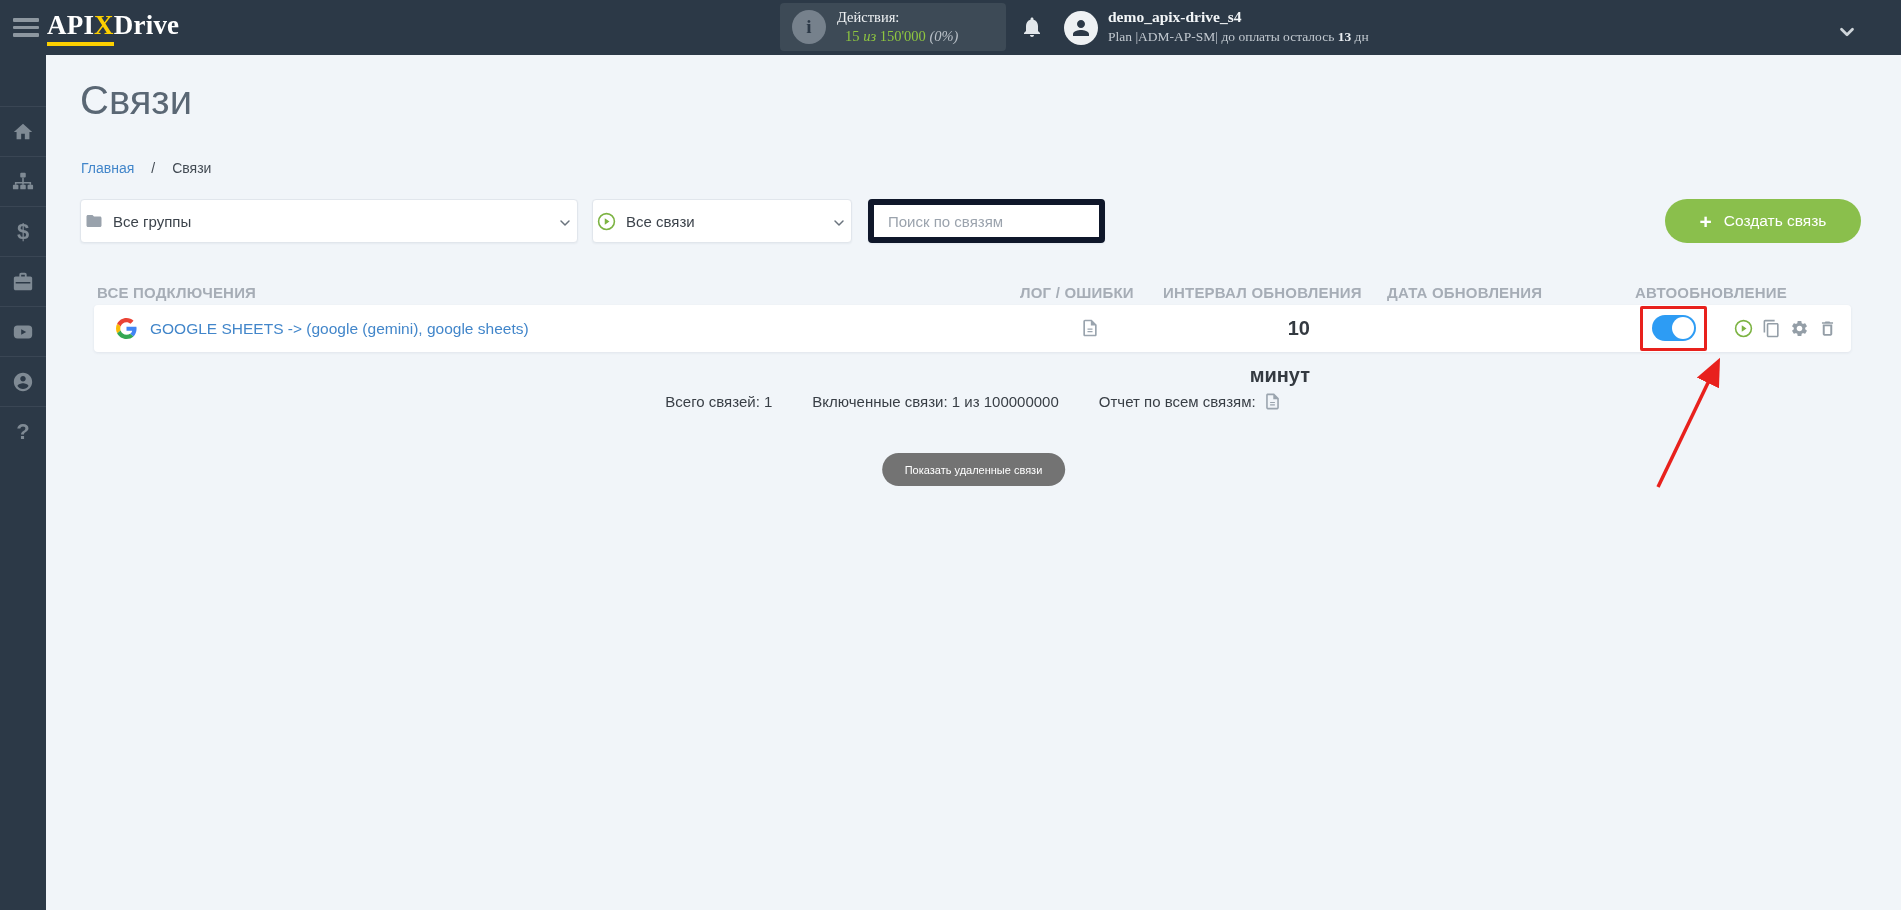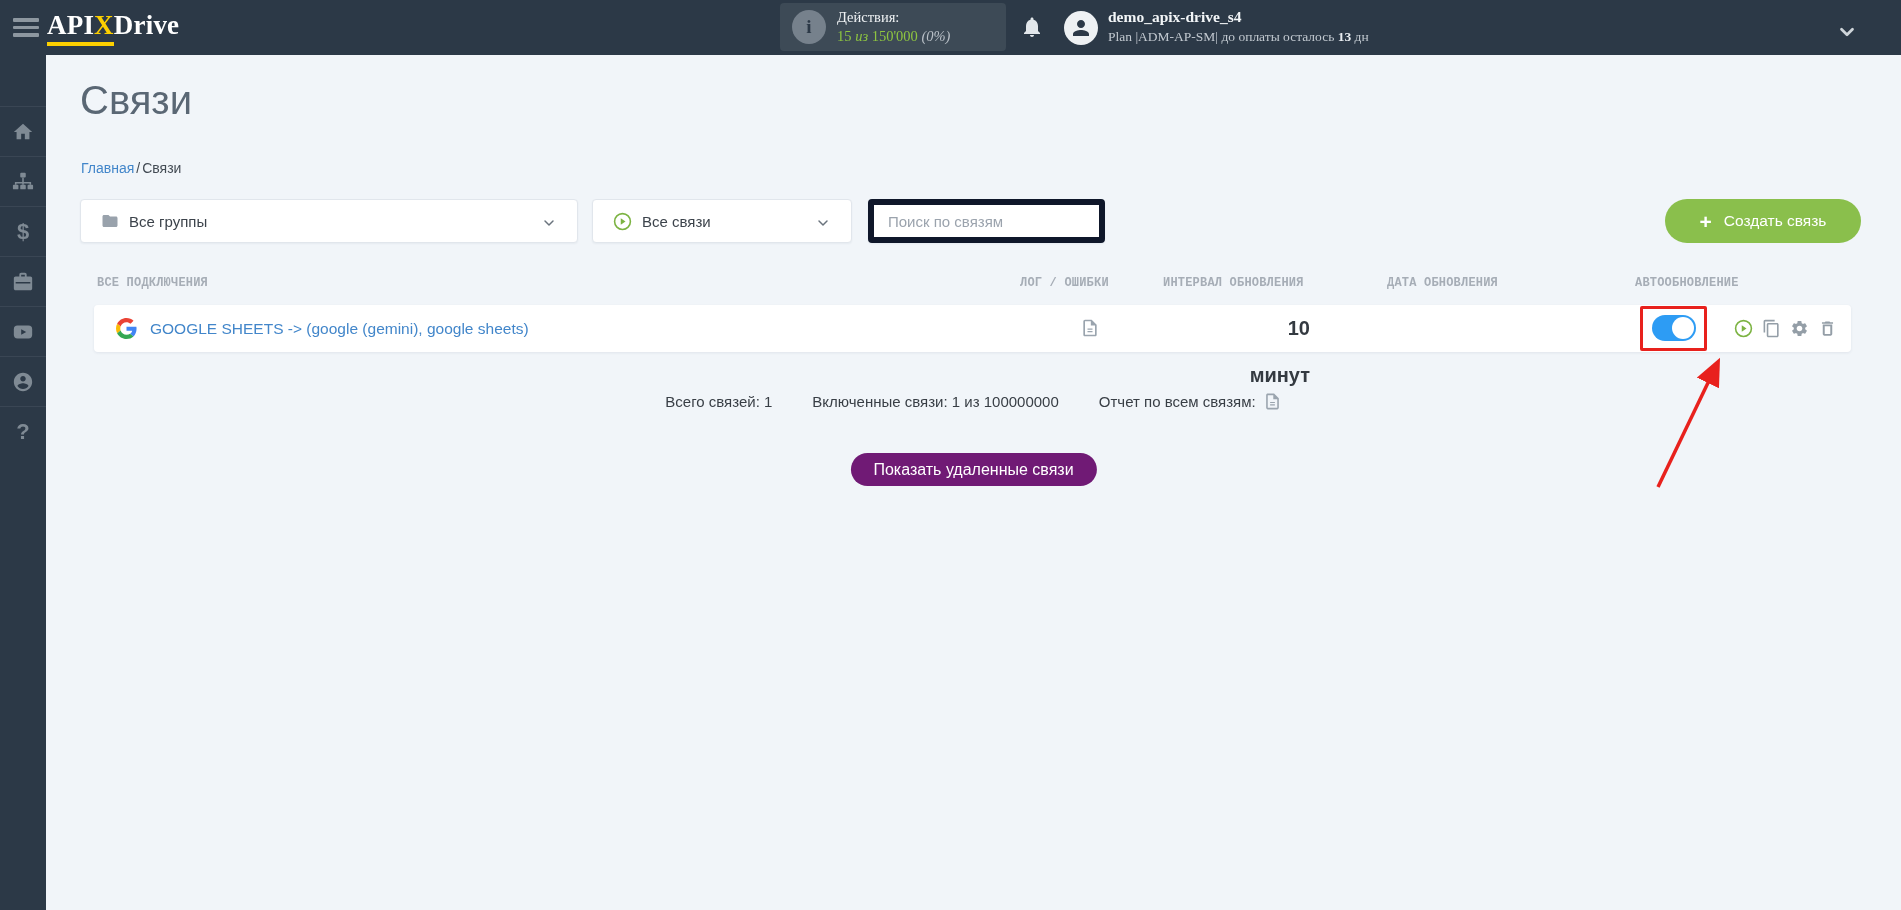--- a/index.html
+++ b/index.html
@@ -10,53 +10,53 @@
   .header { position:absolute; left:0; top:0; width:1901px; height:55px; background:#2c3947; z-index:5;font-family:Liberation Serif, serif; }
   .hamburger { position:absolute; left:13px; top:18px; width:26px; height:19px; cursor:pointer; }
   .hamburger span { display:block; width:26px; height:3.5px; background:#8d97a0; border-radius:1px; margin-bottom:4px; }
   .logo { position:absolute; left:47px; top:10px; font-size:27px; font-weight:bold; color:#ffffff; letter-spacing:.2px; display:flex; align-items:flex-start; }
   .logo .apix { border-bottom:4px solid #fdd000; padding-bottom:1px; }
   .logo .x { color:#fdd000; }
 
   .actions-box { position:absolute; left:780px; top:3px; width:226px; height:48px; background:#3d4a56; border-radius:4px; display:flex; align-items:center; padding:0 12px; gap:11px; cursor:pointer; }
   .info-circle { width:34px; height:34px; border-radius:50%; background:#76818c; color:#2c3947; font-weight:bold; font-size:19px; display:flex; align-items:center; justify-content:center; flex:0 0 auto; }
   .actions-text .l1 { color:#eef1f3; font-size:14.5px; margin-bottom:2px; }
-  .actions-text .l2 { color:#8ec540; font-size:14.5px; }
+  .actions-text .l2 { color:#8ec540; font-size:14.5px;margin-left:8px; }
   .actions-text .l2 .of { font-style:italic; }
   .actions-text .l2 .pct { color:#b9c0c7; font-style:italic; }
 
   .bell { position:absolute; left:1020px; top:15px; width:24px; height:26px; color:#e2e7eb; cursor:pointer; }
   .avatar { position:absolute; left:1064px; top:11px; width:34px; height:34px; border-radius:50%; background:#eef1f3; display:flex; align-items:center; justify-content:center; }
   .user-text { position:absolute; left:1108px; top:8px; cursor:pointer; }
   .user-text .name { color:#f2f5f7; font-size:15.5px; font-weight:bold; margin-bottom:3px; }
   .user-text .plan { color:#c2c9d0; font-size:13.5px; }
   .user-text .plan b { color:#e9edf1; }
   .hdr-chevron { position:absolute; left:1836px; top:21px; width:22px; height:16px; color:#cfd5da; cursor:pointer; }
 
   
   .sidebar { position:absolute; left:0; top:55px; width:46px; height:855px; background:#2c3947; padding-top:51px; z-index:4; }
   .side-item { width:46px; height:50px; display:flex; align-items:center; justify-content:center; color:#7f8a94; border-top:1px solid rgba(255,255,255,.07); cursor:pointer; }
   .side-item svg { width:22px; height:22px; }
   .side-glyph { font-size:22px; font-weight:bold; line-height:1; }
 
   
   .main { position:absolute; left:46px; top:55px; width:1855px; height:855px; background:#f1f5f9; }
   .page-title { position:absolute; left:34px; top:23px; font-size:40px; font-weight:400; color:#5a6774; }
-  .breadcrumb { position:absolute; left:35px; top:105px; font-size:14px; color:#434b54; display:flex; gap:2px; }
+  .breadcrumb { position:absolute; left:35px; top:105px; font-size:14px; color:#434b54; display:flex; gap:17px; }
   .breadcrumb .bc-home { color:#4286ca; cursor:pointer; }
 
-  .filter-box { position:absolute; top:144px; height:44px; background:#fff; border:1px solid #e1e6ec; border-radius:4px; box-shadow:0 1px 2px rgba(24,43,77,.05); display:flex; align-items:center; padding:0 20px; gap:10px; font-size:15px; color:#3c434b; cursor:pointer; }
+  .filter-box { position:absolute; top:144px; height:44px; background:#fff; border:1px solid #e1e6ec; border-radius:4px; box-shadow:0 1px 2px rgba(24,43,77,.05); display:flex; align-items:center; padding:0 4px; gap:10px; font-size:15px; color:#3c434b; cursor:pointer; }
   .filter-box .dd-chevron { margin-left:auto; width:16px; height:12px; color:#6a737d; }
   .search-box { position:absolute; top:144px; left:822px; width:237px; height:44px; }
   .search-box input { width:100%; height:100%; border:6px solid #0f172a; border-radius:4px; box-shadow:0 1px 2px rgba(24,43,77,.05); padding:0 14px; font-size:15px; color:#3c434b; font-family:"Liberation Sans",sans-serif; outline:none; }
   .search-box input::placeholder { color:#9ba3ad; }
   .create-btn { position:absolute; left:1619px; top:144px; width:196px; height:44px; border-radius:22px; background:#8abf4c; color:#fff; display:flex; align-items:center; justify-content:center; gap:12px; font-size:15.5px; cursor:pointer; border:none; }
   .create-btn .plus { font-size:21px; font-weight:bold; line-height:1; }
 
-  .tbl-head { position:absolute; top:221px; left:0; width:100%; height:16px; font-size:12px; font-weight:bold; color:#a6adb6; letter-spacing:.2px;font-family:Liberation Mono, monospace; }
+  .tbl-head { position:absolute; top:229px; left:0; width:100%; height:16px; font-size:15px; font-weight:bold; color:#a6adb6; letter-spacing:.2px; }
   .tbl-head span { position:absolute; white-space:nowrap; }
 
   .row-card { position:absolute; left:48px; top:250px; width:1757px; height:47px; background:#fff; border-radius:4px; box-shadow:0 1px 3px rgba(24,43,77,.08); }
   .g-icon { position:absolute; left:22px; top:13px; width:21px; height:21px; }
   .row-link { position:absolute; left:56px; top:0; line-height:47px; font-size:15.5px; color:#4286ca; cursor:pointer; white-space:nowrap; }
   .log-icon { position:absolute; left:986px; top:13px; width:20px; height:20px; color:#9aa4ae; cursor:pointer; }
   .row-interval { position:absolute; left:1132px; top:0; width:84px; text-align:right; line-height:47px; font-size:20px; font-weight:bold; color:#343a41; }
   .row-date { position:absolute; left:1298px; top:0; width:160px; text-align:center; line-height:47px; font-size:15px; color:#343a41; white-space:nowrap; }
   .row-date .d { font-weight:bold; }
   .row-date .t { color:#9fa8b1; }
@@ -66,21 +66,21 @@
   .toggle.on .knob { left:auto; right:2px; }
   .red-box { position:absolute; left:1546px; top:1px; width:67px; height:45px; border:3px solid #e8211d; border-radius:2px; pointer-events:none; }
   .row-actions { position:absolute; left:1640px; top:14px; display:flex; gap:9px; }
   .row-actions .act { width:19px; height:19px; cursor:pointer; color:#949ea7; }
   .row-actions .act.play { color:#7cb342; }
 
   .stats { position:absolute; top:337px; left:0; width:100%; display:flex; justify-content:center; align-items:center; gap:40px; font-size:15px; color:#383e45; }
   .stats .report { display:flex; align-items:center; gap:7px; }
   .stats .doc { width:19px; height:19px; color:#9aa4ae; cursor:pointer; }
 
-  .deleted-btn { position:absolute; top:398px; left:50%; transform:translateX(-50%); height:33px; border-radius:17px; background:#701a75; color:#fff; font-size:16px; font-family:"Liberation Sans",sans-serif; border:none; padding:0 23px; cursor:pointer; }
+  .deleted-btn { position:absolute; top:398px; left:50%; transform:translateX(-50%); height:33px; border-radius:17px; background:#737373; color:#fff; font-size:11px; font-family:"Liberation Sans",sans-serif; border:none; padding:0 23px; cursor:pointer; }
 
   .arrow-overlay { position:absolute; left:0; top:0; width:1855px; height:855px; pointer-events:none; z-index:6; }
 </style>
 </head>
 <body>
 
 <div class="app">
 
   <div class="header">
     <div class="hamburger">

